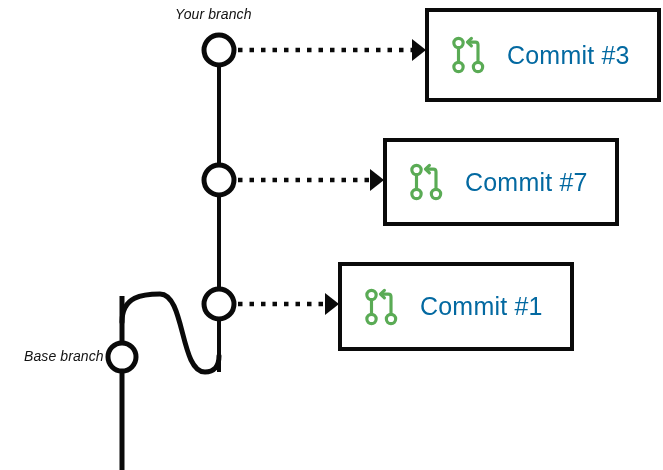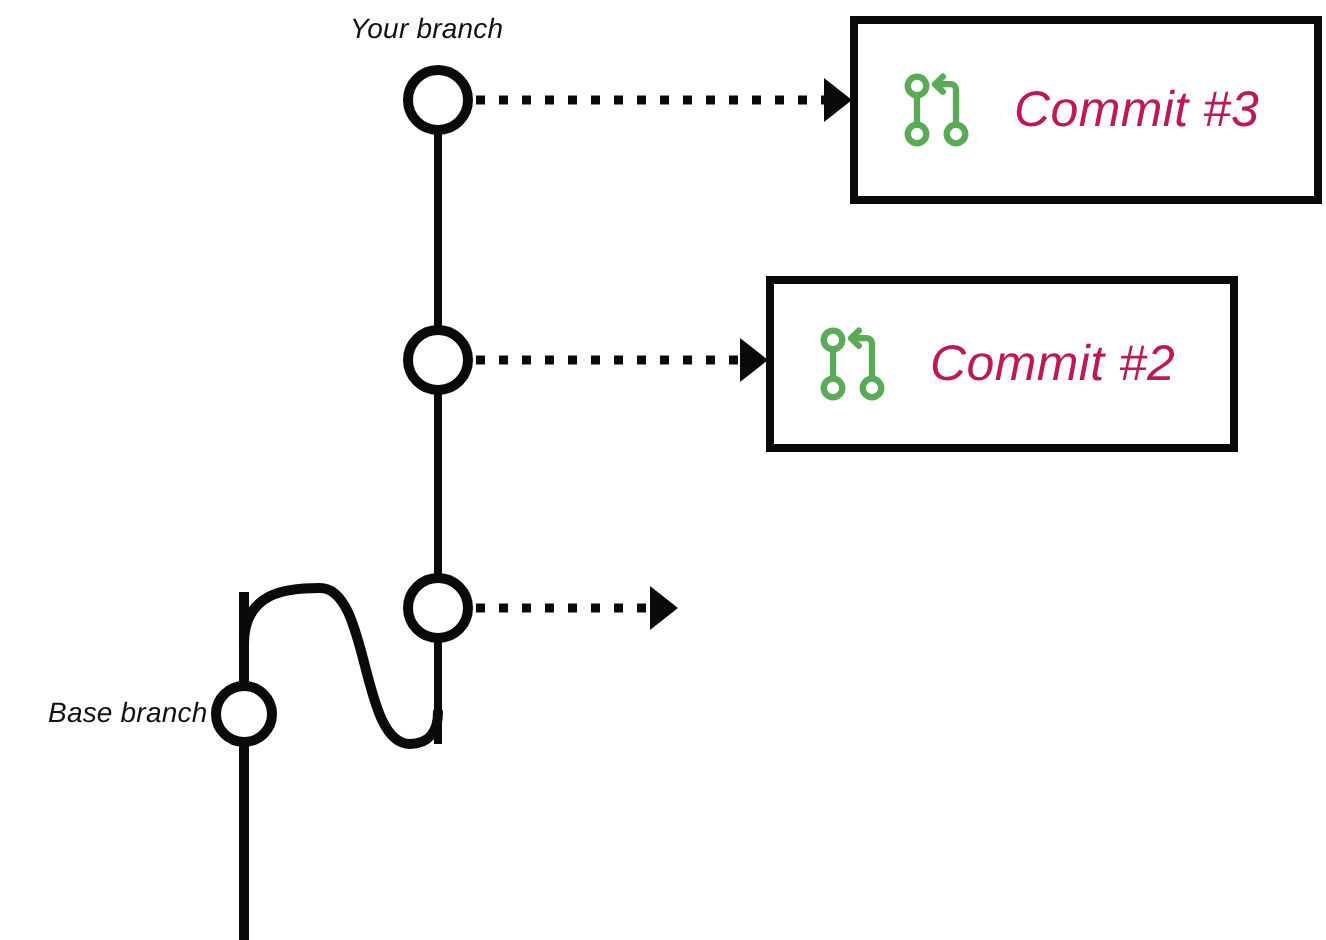--- a/index.html
+++ b/index.html
@@ -56,24 +56,23 @@
   .commit-icon {
     flex: 0 0 auto;
     width: 36px;
     height: 40px;
     display: block;
   }
   .commit-text {
     margin-left: 20px;
     font-family: "Liberation Sans", sans-serif;
     font-size: 25px;
-    color: #be185d;
+    color: #0369a1;
     white-space: nowrap;
     letter-spacing: 0.2px;
-    font-style: italic;
   }
   #commit-card-3 { left: 425px; top: 8px;   width: 236px; height: 94px; }
   #commit-card-2 { left: 383px; top: 138px; width: 236px; height: 88px; }
   #commit-card-1 { left: 338px; top: 262px; width: 236px; height: 89px; }
 </style>
 </head>
 <body>
 
 <div id="stage">
 
@@ -131,17 +130,30 @@
     <svg class="commit-icon" viewBox="0 0 24 26" xmlns="http://www.w3.org/2000/svg">
       <g fill="none" stroke="#5aab55" stroke-width="2.1" stroke-linecap="round" stroke-linejoin="round">
         <circle cx="5" cy="5" r="3.1"></circle>
         <circle cx="5" cy="21" r="3.1"></circle>
         <line x1="5" y1="8.1" x2="5" y2="17.9"></line>
         <circle cx="18" cy="21" r="3.1"></circle>
         <path d="M 18 17.9 L 18 6.2 C 18 5.1 17.2 4.4 16.2 4.4 L 11.3 4.4"></path>
         <polyline points="13.6,1.9 11.0,4.4 13.6,6.9"></polyline>
       </g>
     </svg>
-    <span class="commit-text">Commit #2</span>
+    <span class="commit-text">Commit #7</span>
   </div>
 
+  <div class="commit-card" id="commit-card-1">
+    <svg class="commit-icon" viewBox="0 0 24 26" xmlns="http://www.w3.org/2000/svg">
+      <g fill="none" stroke="#5aab55" stroke-width="2.1" stroke-linecap="round" stroke-linejoin="round">
+        <circle cx="5" cy="5" r="3.1"></circle>
+        <circle cx="5" cy="21" r="3.1"></circle>
+        <line x1="5" y1="8.1" x2="5" y2="17.9"></line>
+        <circle cx="18" cy="21" r="3.1"></circle>
+        <path d="M 18 17.9 L 18 6.2 C 18 5.1 17.2 4.4 16.2 4.4 L 11.3 4.4"></path>
+        <polyline points="13.6,1.9 11.0,4.4 13.6,6.9"></polyline>
+      </g>
+    </svg>
+    <span class="commit-text">Commit #1</span>
+  </div>
 
 </div>
 
 </body></html>

